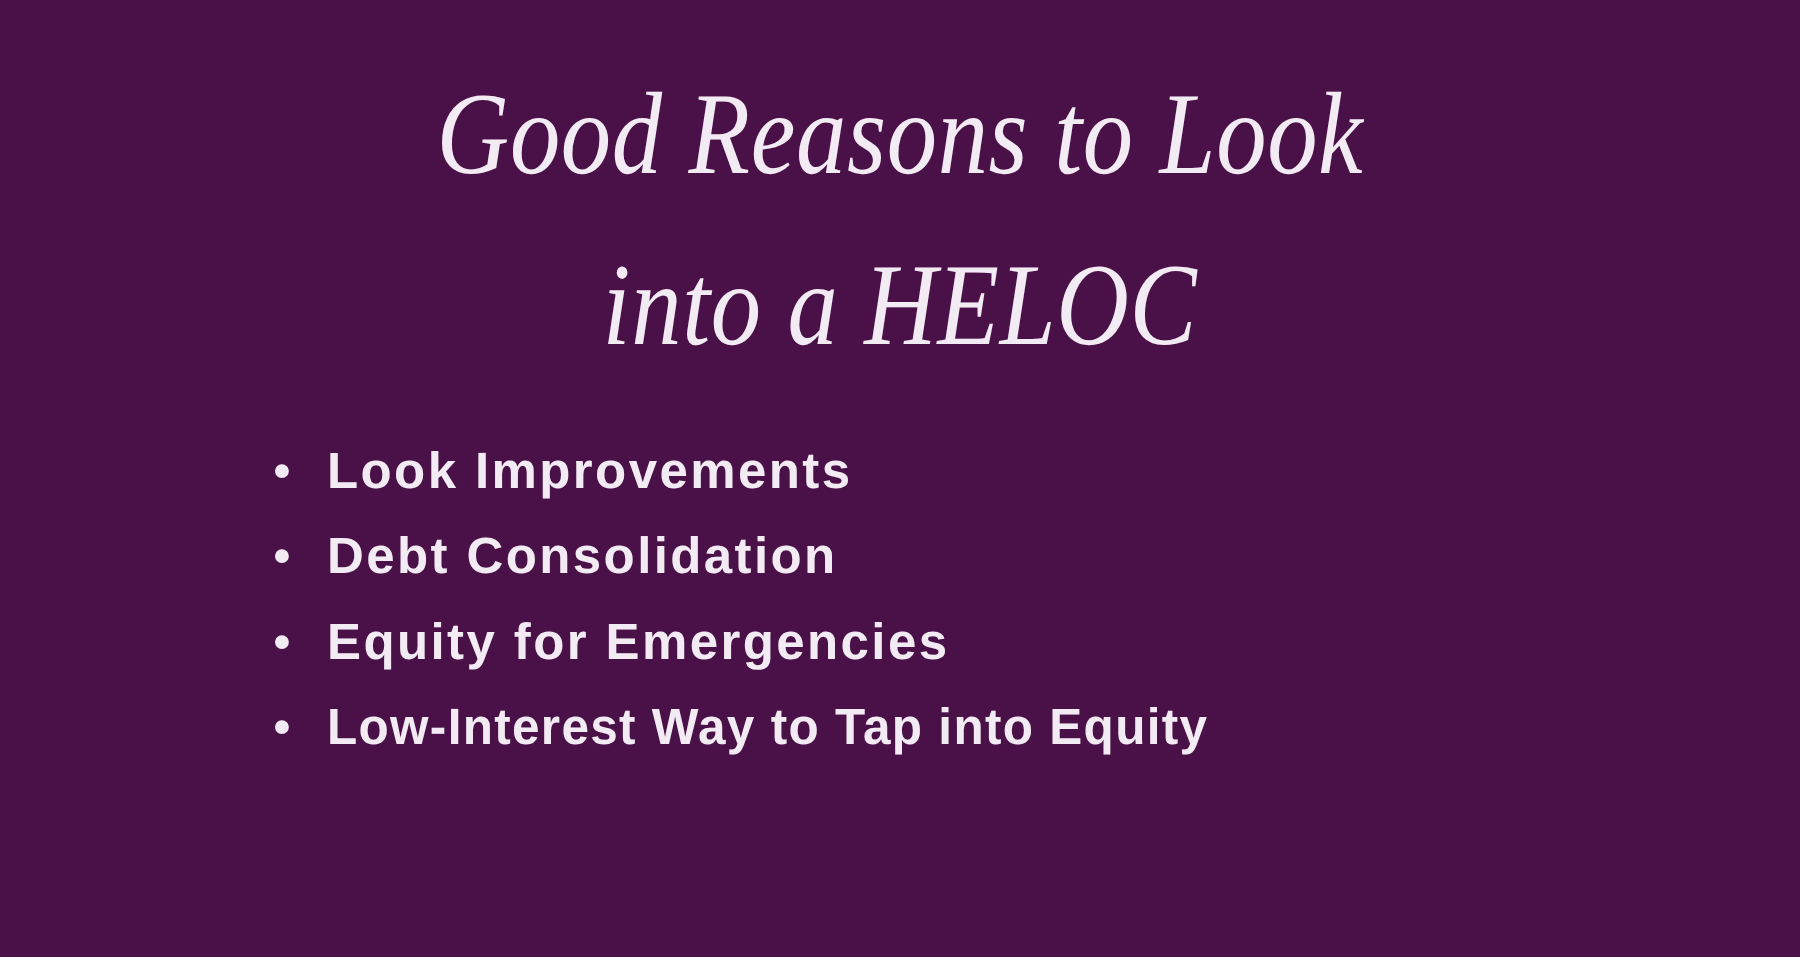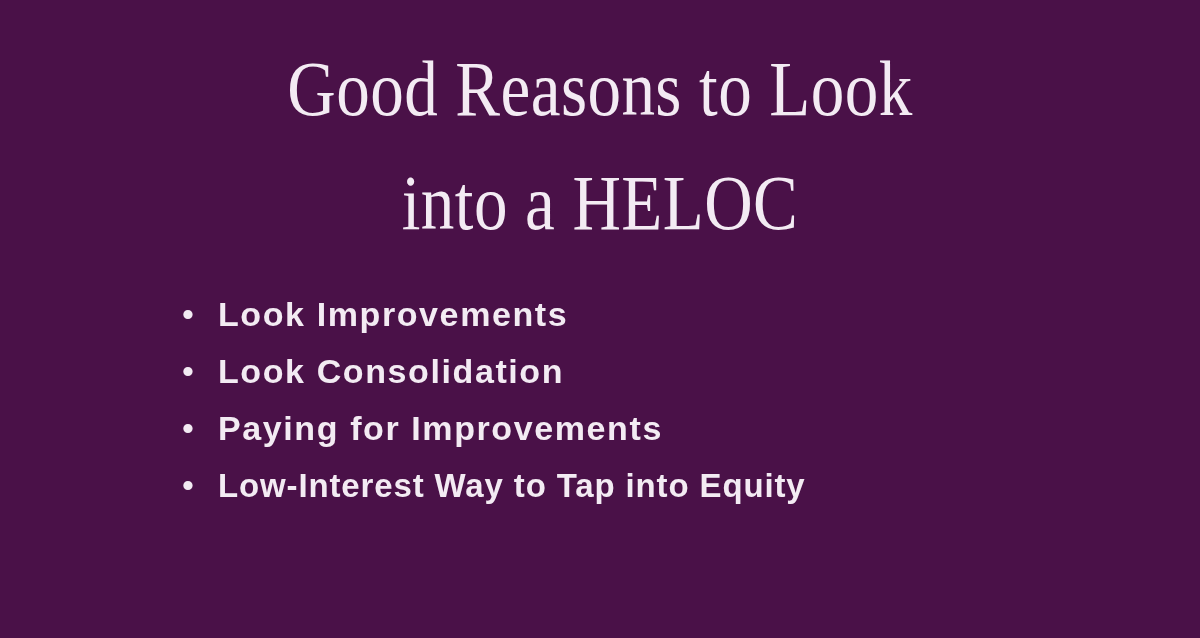--- a/index.html
+++ b/index.html
@@ -24,20 +24,21 @@
     background: #4A1148;
   }
 
   
   .title-block {
     position: absolute;
     top: 32px;
     left: 0;
     width: 1200px;
     text-align: center;
+    font-style: italic;
   }
 
   .title-line {
     display: block;
     font-family: "Liberation Serif", "DejaVu Serif", serif;
     font-weight: 400;
     font-size: 78px;
     line-height: 114px;
     color: #F3EBF3;
     letter-spacing: 0.5px;
@@ -100,25 +101,25 @@
     <span class="title-line">into a HELOC</span>
   </div>
 
   <ul class="bullet-list">
     <li class="bullet-item">
       <span class="bullet-marker">•</span>
       <span class="bullet-text">Look Improvements</span>
     </li>
     <li class="bullet-item">
       <span class="bullet-marker">•</span>
-      <span class="bullet-text">Look Consolidation</span>
+      <span class="bullet-text">Debt Consolidation</span>
     </li>
     <li class="bullet-item">
       <span class="bullet-marker">•</span>
-      <span class="bullet-text">Paying for Improvements</span>
+      <span class="bullet-text">Equity for Emergencies</span>
     </li>
     <li class="bullet-item">
       <span class="bullet-marker">•</span>
       <span class="bullet-text">Low-Interest Way to Tap into Equity</span>
     </li>
   </ul>
 
 </div>
 
 </body></html>

